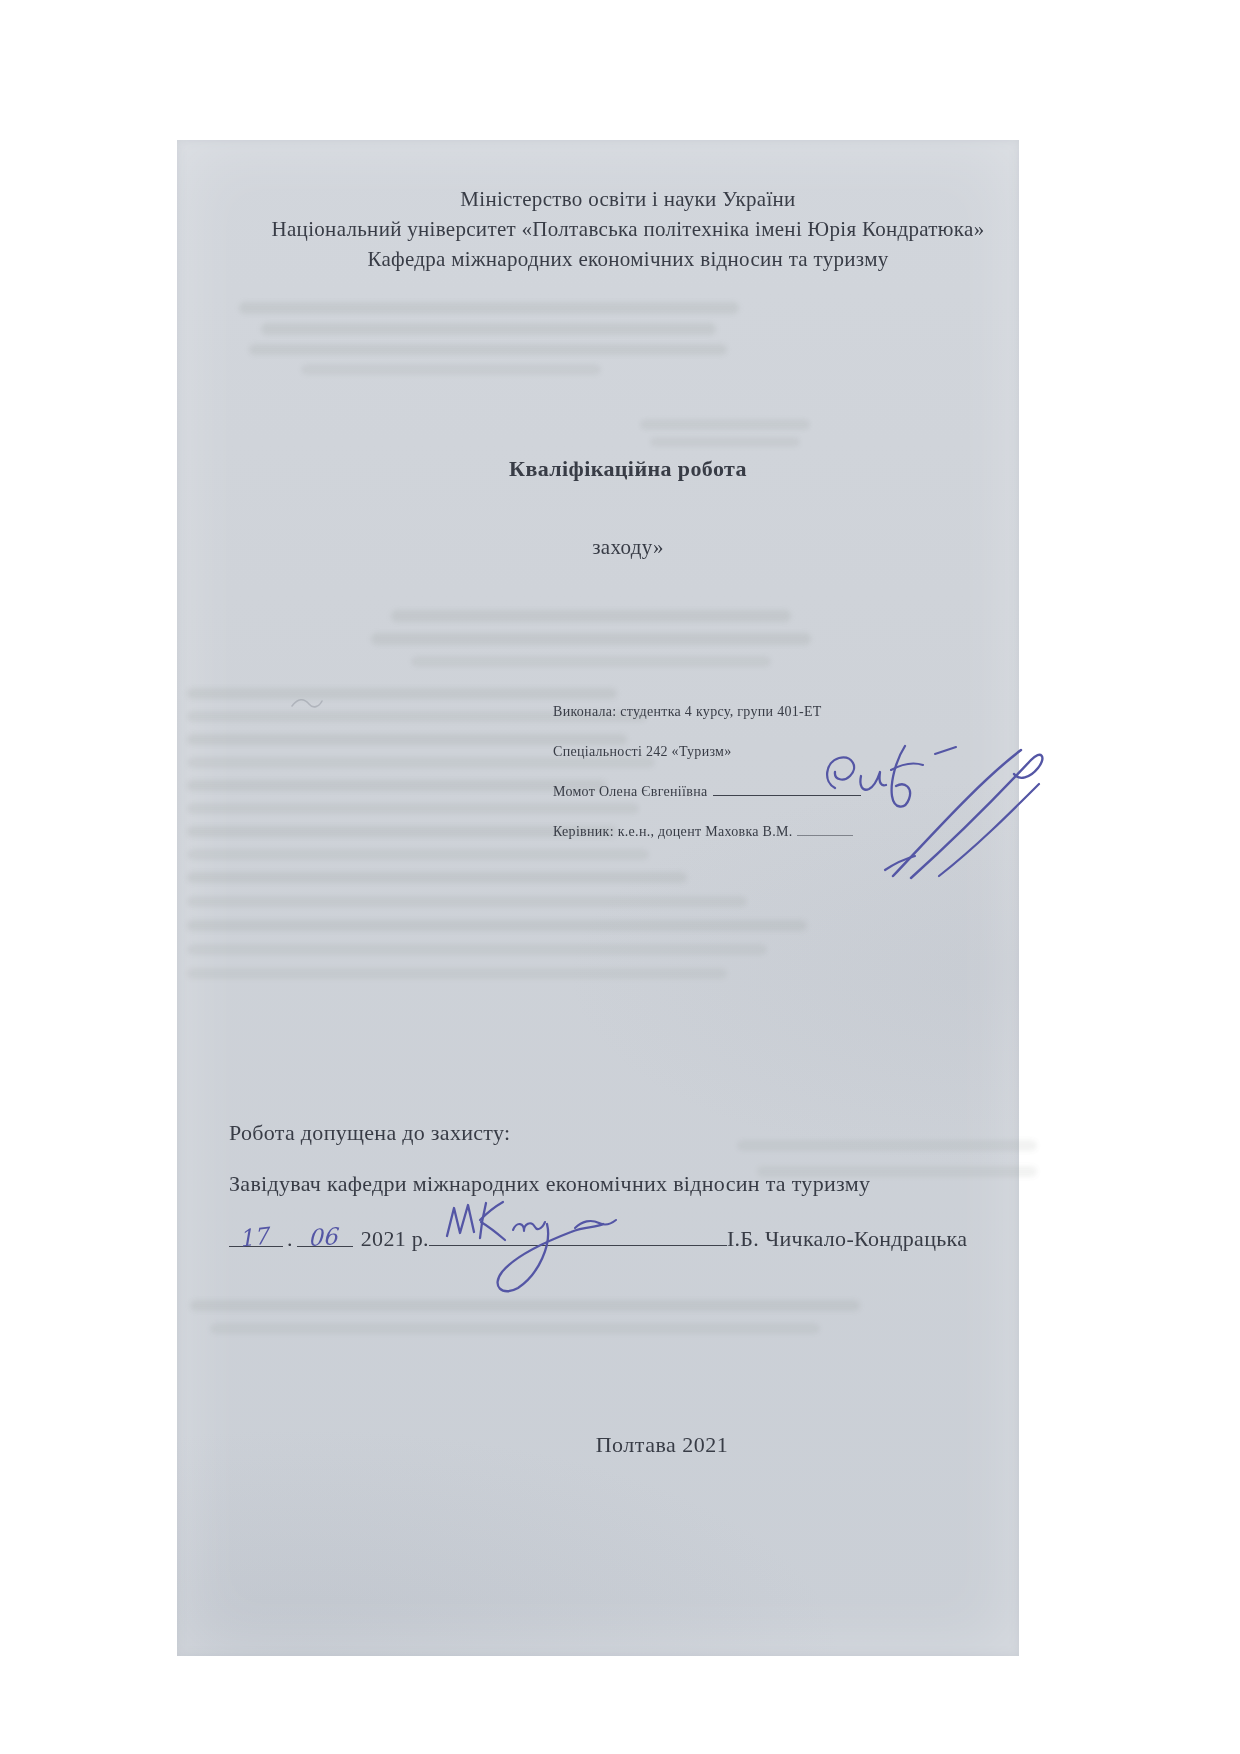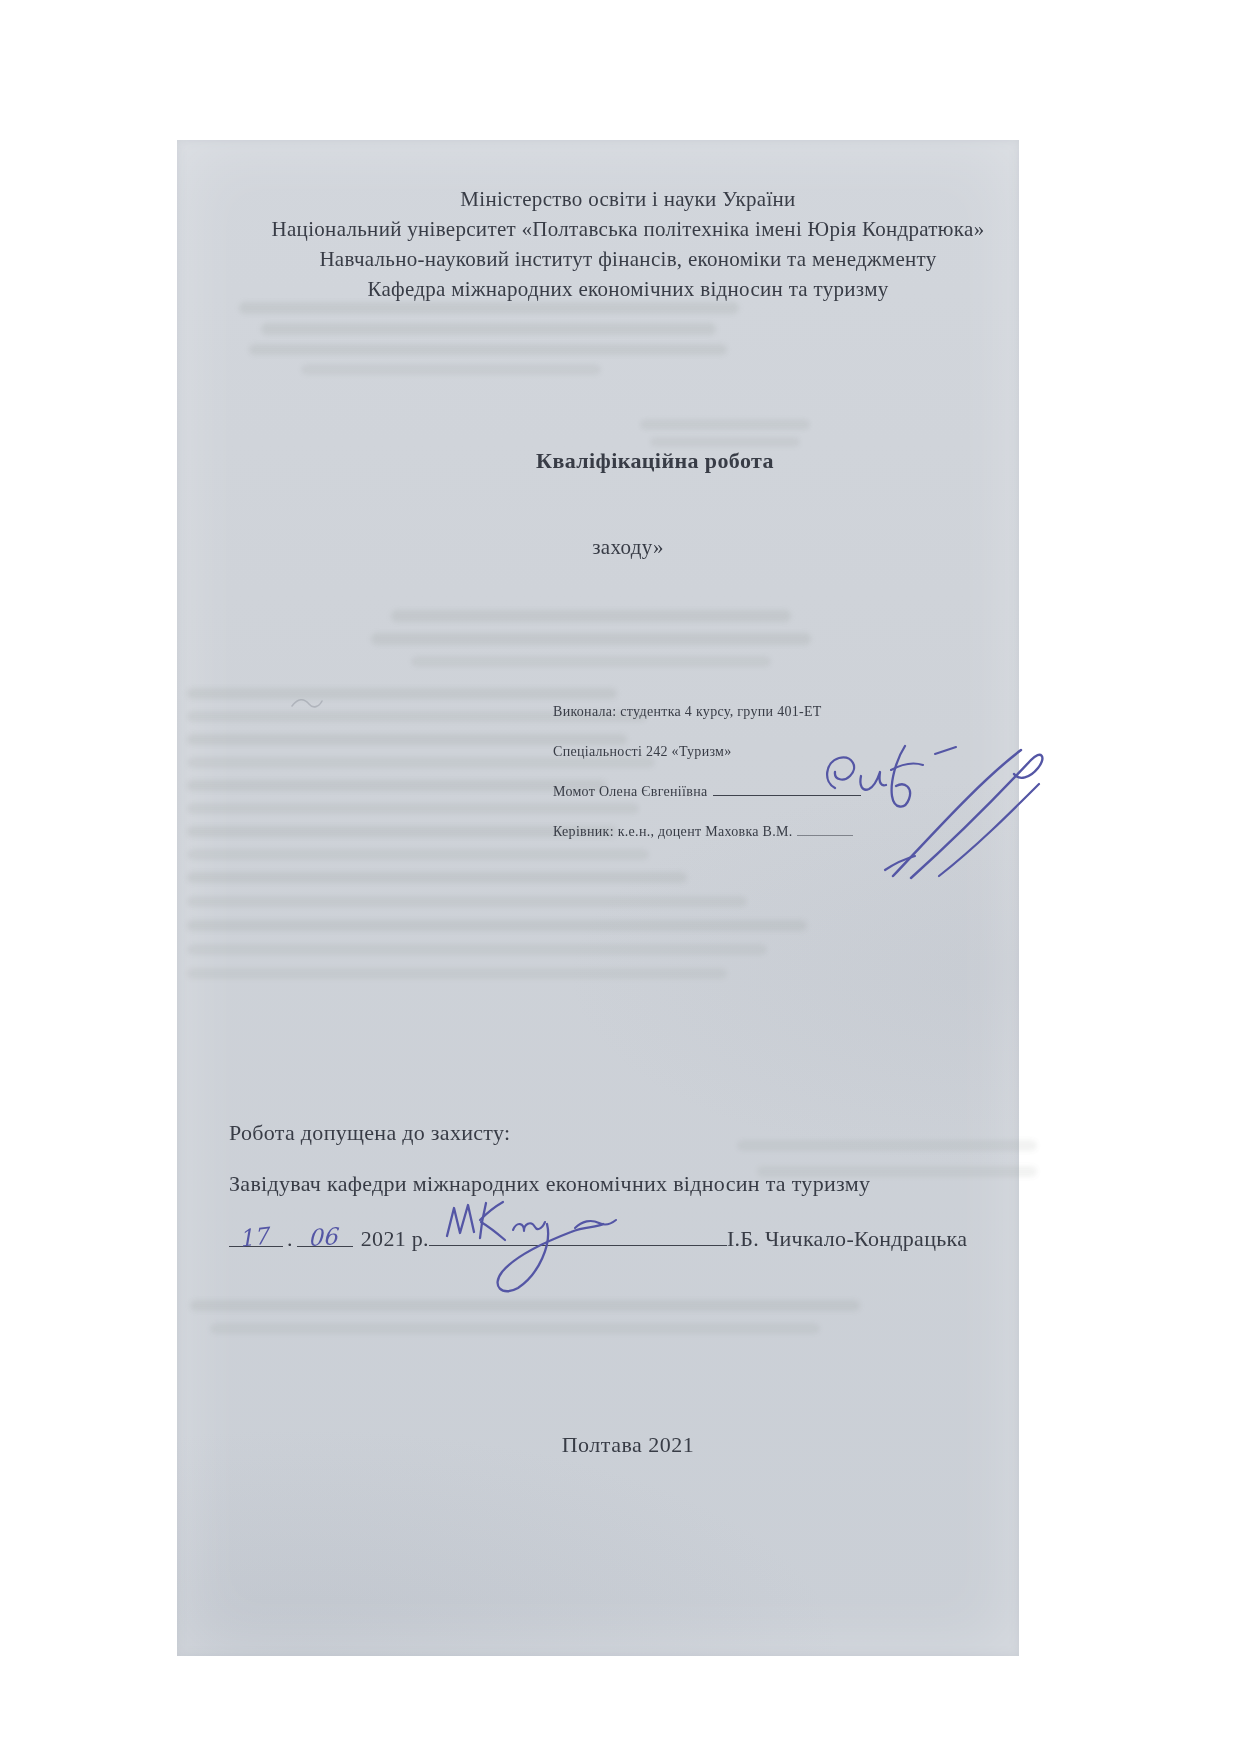--- a/index.html
+++ b/index.html
@@ -64,25 +64,24 @@
   <div class="ghost" style="left:10px;top:804px;width:580px;height:11px;opacity:.8;"></div>
   <div class="ghost" style="left:10px;top:828px;width:540px;height:11px;opacity:.75;"></div>
   <div class="ghost" style="left:560px;top:1000px;width:300px;height:11px;opacity:.8;"></div>
   <div class="ghost" style="left:580px;top:1026px;width:280px;height:11px;opacity:.75;"></div>
   <div class="ghost" style="left:13px;top:1160px;width:670px;height:11px;"></div>
   <div class="ghost" style="left:33px;top:1183px;width:610px;height:11px;opacity:.8;"></div>
 
   <div class="center-col" style="top:44px;">
     <div class="hdr">Міністерство освіти і науки України</div>
     <div class="hdr">Національний університет «Полтавська політехніка імені Юрія Кондратюка»</div>
-    <div class="hdr">Навчально-науковий інститут фінансів, економіки та менеджменту</div>
     <div class="hdr">Кафедра міжнародних економічних відносин та туризму</div>
   </div>
 
-  <div class="center-col title" style="top:308px;padding-left:27px;">Кваліфікаційна робота</div>
+  <div class="center-col title" style="top:316px;">Кваліфікаційна робота</div>
   <div class="center-col topic" style="top:395px;">заходу»</div>
 
   <svg class="stray" style="left:112px;top:552px;" width="36" height="22" viewBox="0 0 36 22">
     <path d="M3 14 C9 6, 15 6, 20 12 C24 17, 30 15, 33 9" fill="none" stroke="#7a7f8a" stroke-width="1.6" stroke-linecap="round"></path>
   </svg>
 
   <div style="position:absolute;left:376px;top:552px;text-align:left;">
     <div class="author-line">Виконала: студентка 4 курсу, групи 401-ЕТ</div>
     <div class="author-line">Спеціальності 242 «Туризм»</div>
     <div class="author-line"><span>Момот Олена Євгеніївна</span><span class="blank" style="width:148px;margin-left:6px;"></span></div>
@@ -114,15 +113,15 @@
   <svg class="sig" style="left:262px;top:1058px;" width="210" height="120" viewBox="0 0 210 120">
     <path d="M8 38 L15 10 L21 35 L29 7 L35 34" stroke-width="2.3"></path>
     <path d="M47 5 C44 17, 42 29, 41 40" stroke-width="2.3"></path>
     <path d="M41 22 C50 13, 57 8, 64 4" stroke-width="2.2"></path>
     <path d="M42 24 C52 30, 59 36, 66 42" stroke-width="2.2"></path>
     <path d="M74 32 C78 23, 85 25, 85 33 C85 26, 92 22, 96 29 C98 33, 103 31, 106 24" stroke-width="2.1"></path>
     <path d="M108 26 C113 46, 100 76, 79 90 C63 99, 52 88, 63 74 C76 58, 106 44, 132 34 C146 28, 157 30, 164 26" stroke-width="2.3"></path>
     <path d="M136 30 C143 23, 152 21, 160 25 C166 28, 172 26, 177 22" stroke-width="2.1"></path>
   </svg>
 
-  <div class="center-col footer-line" style="top:1292px;">Полтава 2021</div>
+  <div class="center-col footer-line" style="top:1292px;padding-left:34px;">Полтава 2021</div>
 
 </div>
 
 </body></html>

